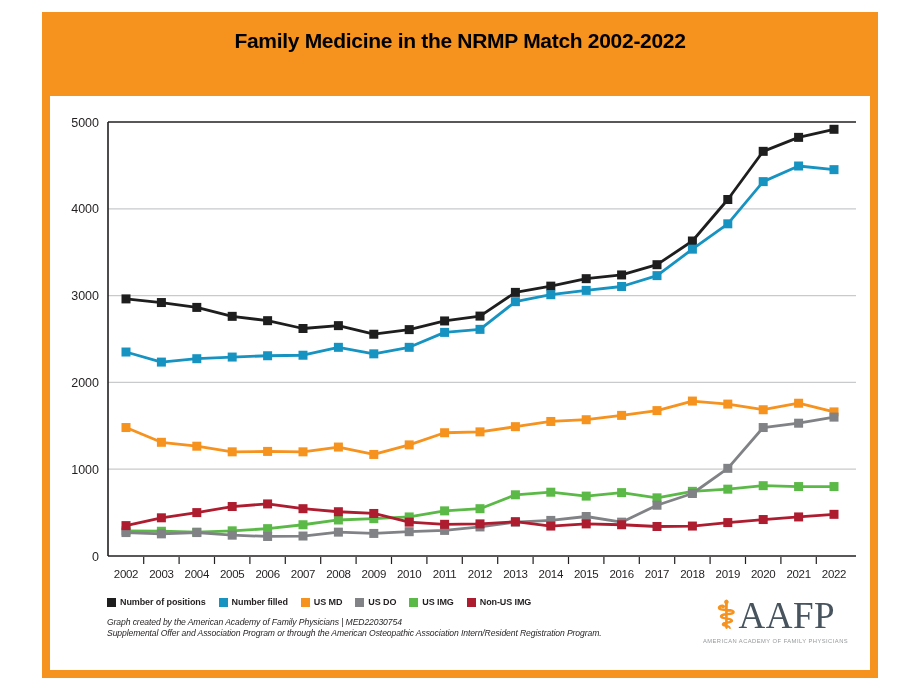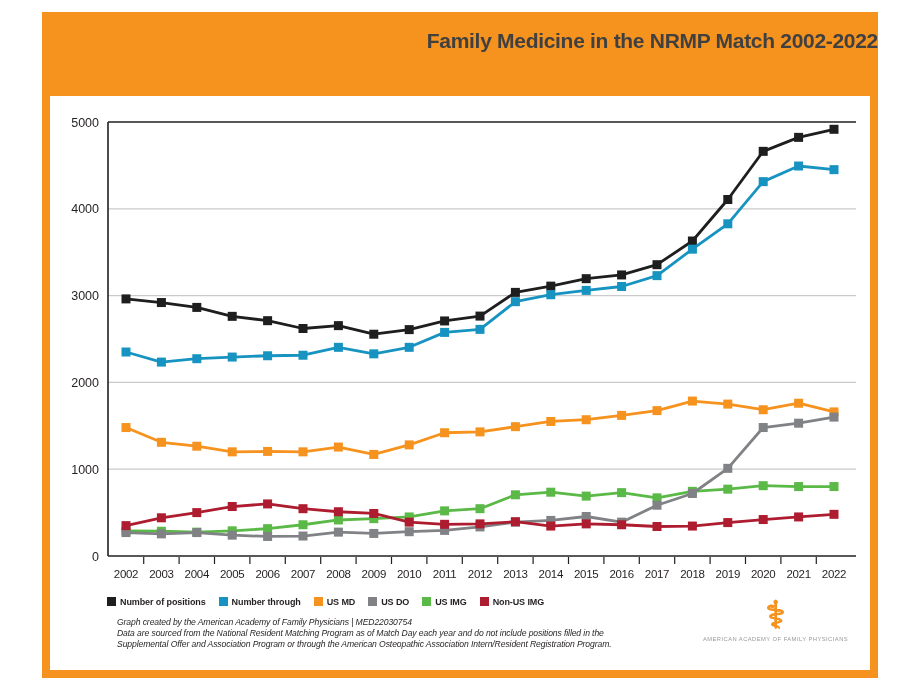--- a/index.html
+++ b/index.html
@@ -6,49 +6,48 @@
   body {
     width:920px; height:690px; position:relative;
     background:#ffffff;
     font-family:"Liberation Sans", sans-serif;
     -webkit-font-smoothing:antialiased;
   }
   .poster {
     position:absolute; left:42px; top:12px; width:836px; height:666px;
     background:#F6921E;
   }
-  .header { height:84px; text-align:right; color:#404040; overflow:hidden; }
+  .header { height:84px; text-align:center; color:#000000; overflow:hidden; }
   .title {
     margin-top:17px; font-size:21px; font-weight:bold; letter-spacing:-0.3px;
   }
   .subtitle {
     margin-top:7px; font-size:11.5px; font-weight:bold; letter-spacing:-0.2px;
   }
   .content {
     position:absolute; left:8px; top:84px; width:820px; height:574px;
     background:#ffffff;
   }
   .chart-wrap { position:absolute; left:0; top:0; width:820px; height:500px; }
   svg text { font-family:"Liberation Sans", sans-serif; }
 
   .legend {
     position:absolute; left:57px; top:501px;
     display:flex; align-items:center; gap:13px;
     font-size:9px; font-weight:bold; color:#231F20; letter-spacing:-0.1px;
     white-space:nowrap;
   }
-  .legend-item { display:flex; align-items:flex-start; }
+  .legend-item { display:flex; align-items:center; }
   .legend-swatch {
     width:9px; height:9px; display:inline-block; margin-right:4px; flex:none;
   }
   .footnotes {
     position:absolute; left:57px; top:521px; width:560px;
     font-size:8.6px; font-style:italic; color:#231F20; line-height:11px;
     letter-spacing:-0.1px;
-    margin-left:10px;
   }
   .logo {
     position:absolute; right:12px; top:498px; width:165px; text-align:center;
   }
   .logo-row {
     display:flex; align-items:flex-start; justify-content:center; gap:2px;
   }
   .caduceus-icon {
     font-size:38px; line-height:42px; color:#F6921E; font-weight:bold;
   }
@@ -283,21 +282,21 @@
         </svg>
     </div>
 
     <div class="legend" id="legend">
         <div class="legend-item">
           <span class="legend-swatch" style="background: rgb(30, 30, 30);"></span>
           <span>Number of positions</span>
         </div>
         <div class="legend-item">
           <span class="legend-swatch" style="background: rgb(23, 147, 193);"></span>
-          <span>Number through</span>
+          <span>Number filled</span>
         </div>
         <div class="legend-item">
           <span class="legend-swatch" style="background: rgb(246, 146, 30);"></span>
           <span>US MD</span>
         </div>
         <div class="legend-item">
           <span class="legend-swatch" style="background: rgb(128, 130, 133);"></span>
           <span>US DO</span>
         </div>
         <div class="legend-item">
@@ -305,24 +304,24 @@
           <span>US IMG</span>
         </div>
         <div class="legend-item">
           <span class="legend-swatch" style="background: rgb(174, 28, 48);"></span>
           <span>Non-US IMG</span>
         </div>
       </div>
 
     <div class="footnotes">
       <div>Graph created by the American Academy of Family Physicians  |  MED22030754</div>
-      <div>Data are sourced from the National Resident Matching Program as of Match Day each year and  do not include positions filled in the</div>
       <div>Supplemental Offer and Association Program or through the American Osteopathic Association Intern/Resident Registration Program.</div>
     </div>
 
     <div class="logo">
       <div class="logo-row">
         <span class="caduceus-icon">⚕</span>
+        <span class="aafp-wordmark">AAFP</span>
       </div>
       <div class="logo-tagline">AMERICAN ACADEMY OF FAMILY PHYSICIANS</div>
     </div>
   </div>
 </div>
 
 </body></html>

